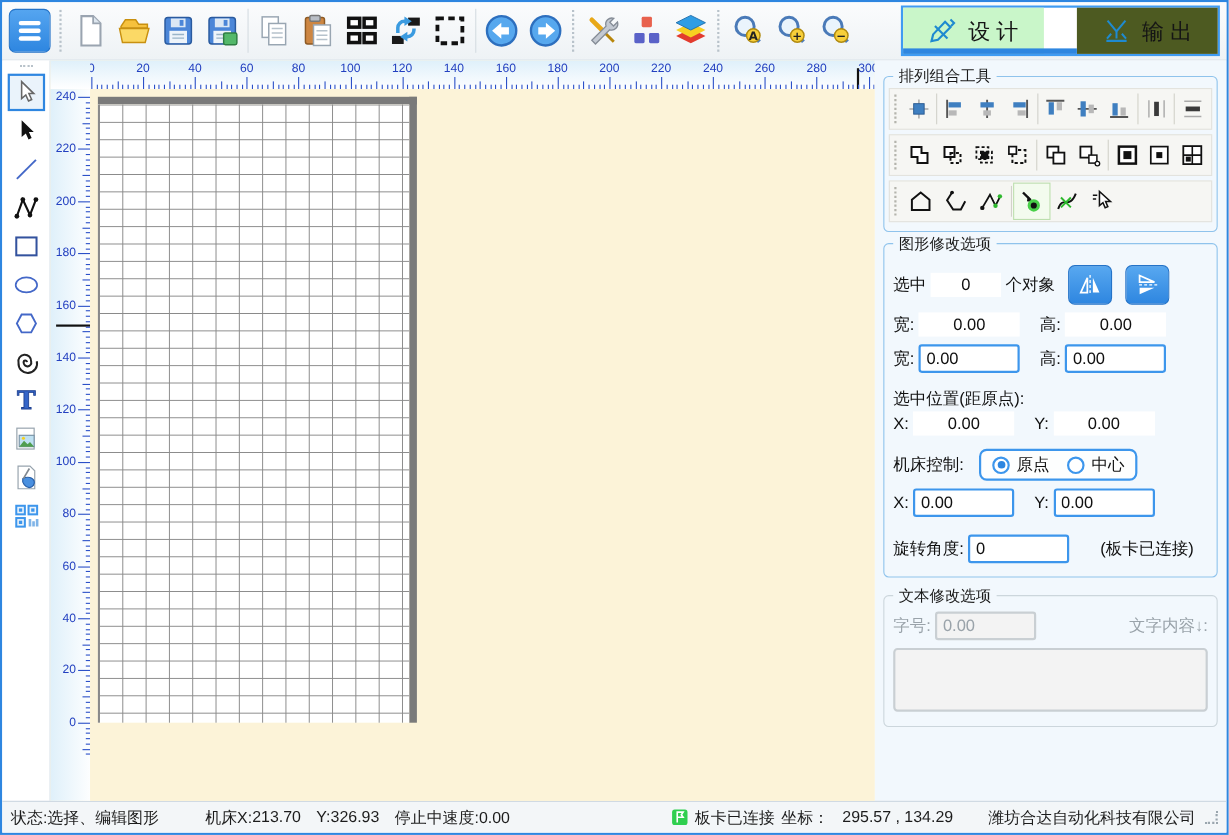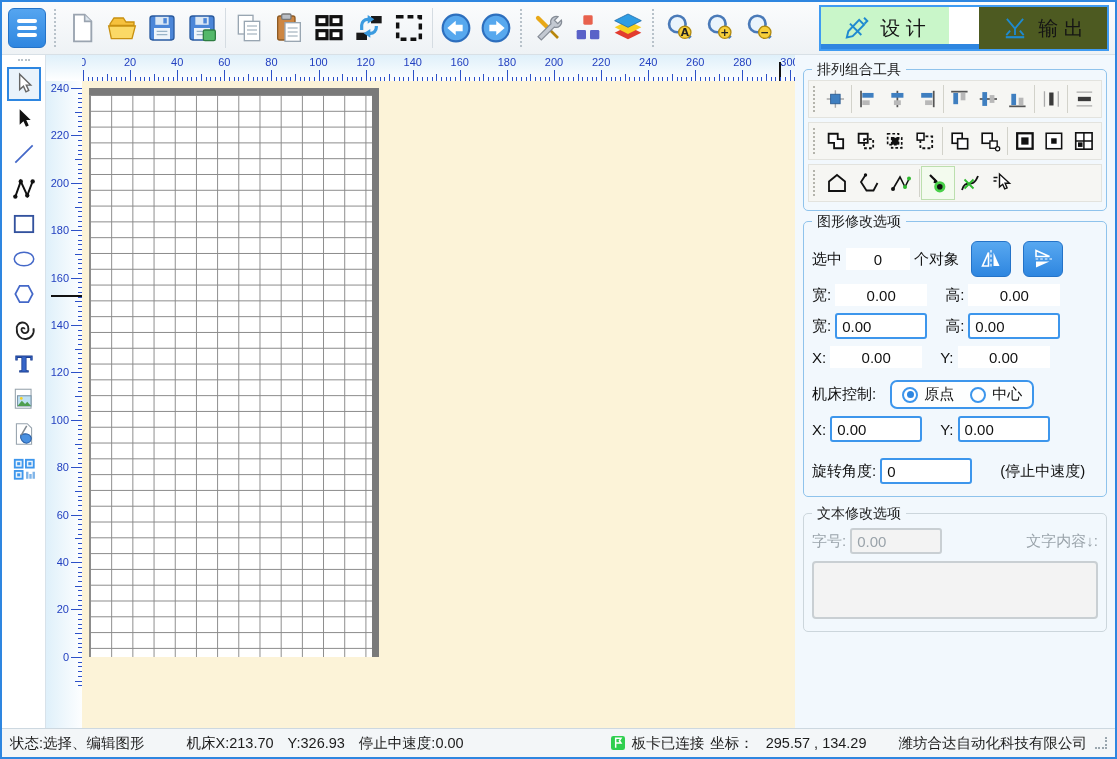--- a/index.html
+++ b/index.html
@@ -775,20 +775,23 @@
           <div class="ro">0.00</div>
         </div>
 
         <div class="prow">
           <span class="lbl">宽:</span>
           <input class="inp" value="0.00" style="">
           <span class="lbl" style="margin-left:14px;">高:</span>
           <input class="inp" value="0.00" style="">
         </div>
 
+        <div class="prow" style="margin-top:14px;margin-bottom:2px;">
+            <span class="lbl">选中位置(距原点):</span>
+          </div>
         <div class="prow" style="margin-top:2px;">
           <span class="lbl">X:</span>
           <div class="ro">0.00</div>
           <span class="lbl" style="margin-left:14px;">Y:</span>
           <div class="ro">0.00</div>
         </div>
 
         <div class="prow" style="margin-top:12px;">
           <span class="lbl">机床控制:</span>
           <div class="radiogrp">
@@ -805,21 +808,21 @@
         <div class="prow">
           <span class="lbl">X:</span>
           <input class="inp" value="0.00" style="">
           <span class="lbl" style="margin-left:14px;">Y:</span>
           <input class="inp" value="0.00" style="">
         </div>
 
         <div class="prow" style="margin-top:16px;margin-bottom:4px;">
           <span class="lbl">旋转角度:</span>
           <input class="inp" value="0" style="">
-          <span class="lbl" style="margin-left:24px;">(停止中速度)</span>
+          <span class="lbl" style="margin-left:24px;">(板卡已连接)</span>
         </div>
       </div>
 
       <div class="groupbox gray-border" style="margin-top:16px;">
         <span class="gtitle">文本修改选项</span>
         <div class="prow" style="margin-top:2px;">
           <span class="lbl dim">字号:</span>
           <input class="inp" disabled="" value="0.00" style="">
           <span class="lbl dim" style="margin-left:auto;">文字内容↓:</span>
         </div>

